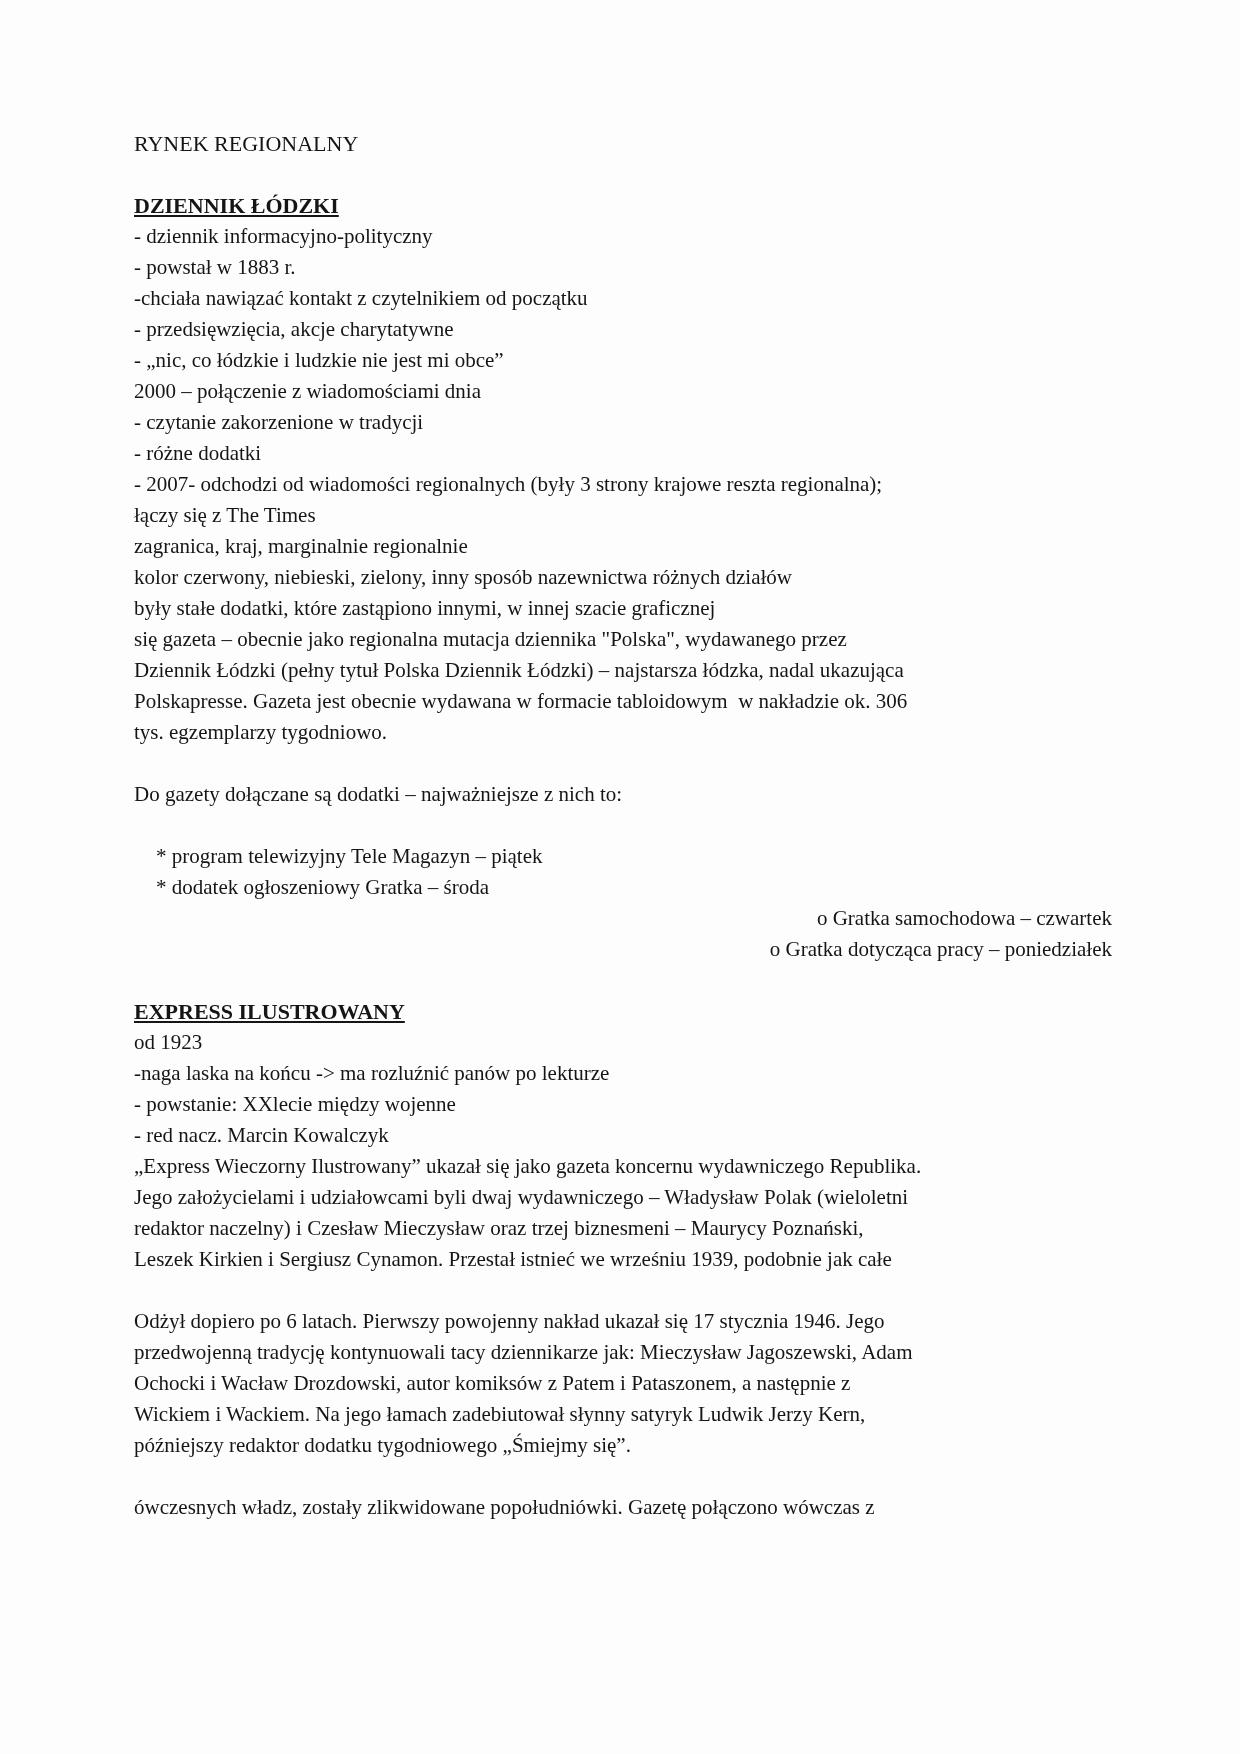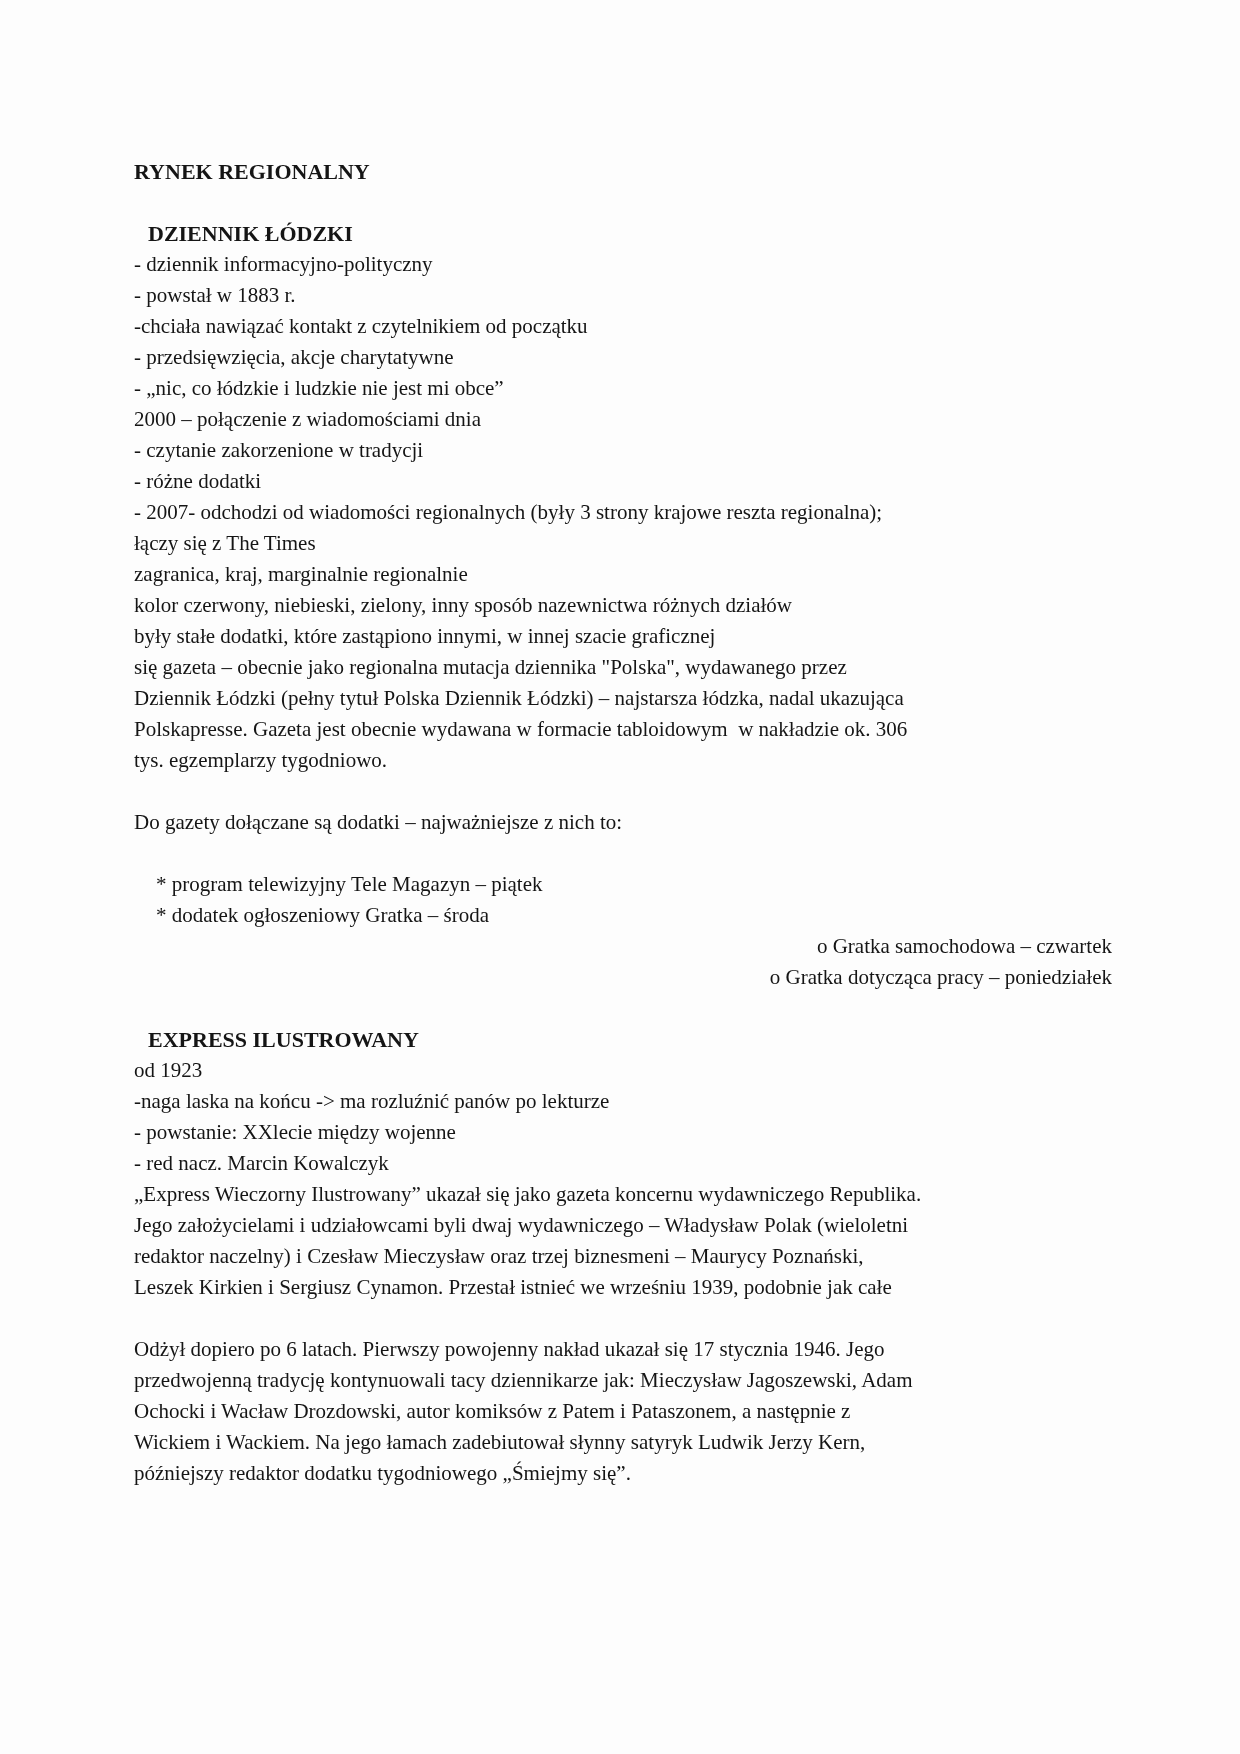--- a/index.html
+++ b/index.html
@@ -21,30 +21,29 @@
     overflow: hidden;
   }
   .line {
     white-space: pre;
     min-height: 31px;
   }
   .blank {
     min-height: 31px;
   }
   .doc-title {
-    font-weight: bold;
+    font-weight: normal;
     font-size: 22px;
-    margin-top: 28px;
   }
   .section-heading {
     font-weight: bold;
     font-size: 22px;
   }
   .section-heading .hu {
-    margin-left: 14px;
+    text-decoration: underline;
   }
   .indent1 { padding-left: 22px; }
   .indent2 { padding-left: 50px; text-align: right; }
 </style>
 </head>
 <body>
 
 <div class="page">
 
   <div class="line doc-title">RYNEK REGIONALNY</div>
@@ -95,14 +94,15 @@
   <div class="line blank"></div>
 
   <div class="line body">Odżył dopiero po 6 latach. Pierwszy powojenny nakład ukazał się 17 stycznia 1946. Jego</div>
   <div class="line body">przedwojenną tradycję kontynuowali tacy dziennikarze jak: Mieczysław Jagoszewski, Adam</div>
   <div class="line body">Ochocki i Wacław Drozdowski, autor komiksów z Patem i Pataszonem, a następnie z</div>
   <div class="line body">Wickiem i Wackiem. Na jego łamach zadebiutował słynny satyryk Ludwik Jerzy Kern,</div>
   <div class="line body">późniejszy redaktor dodatku tygodniowego „Śmiejmy się”.</div>
 
   <div class="line blank"></div>
 
+  <div class="line body">ówczesnych władz, zostały zlikwidowane popołudniówki. Gazetę połączono wówczas z</div>
 
 </div>
 
 </body></html>

